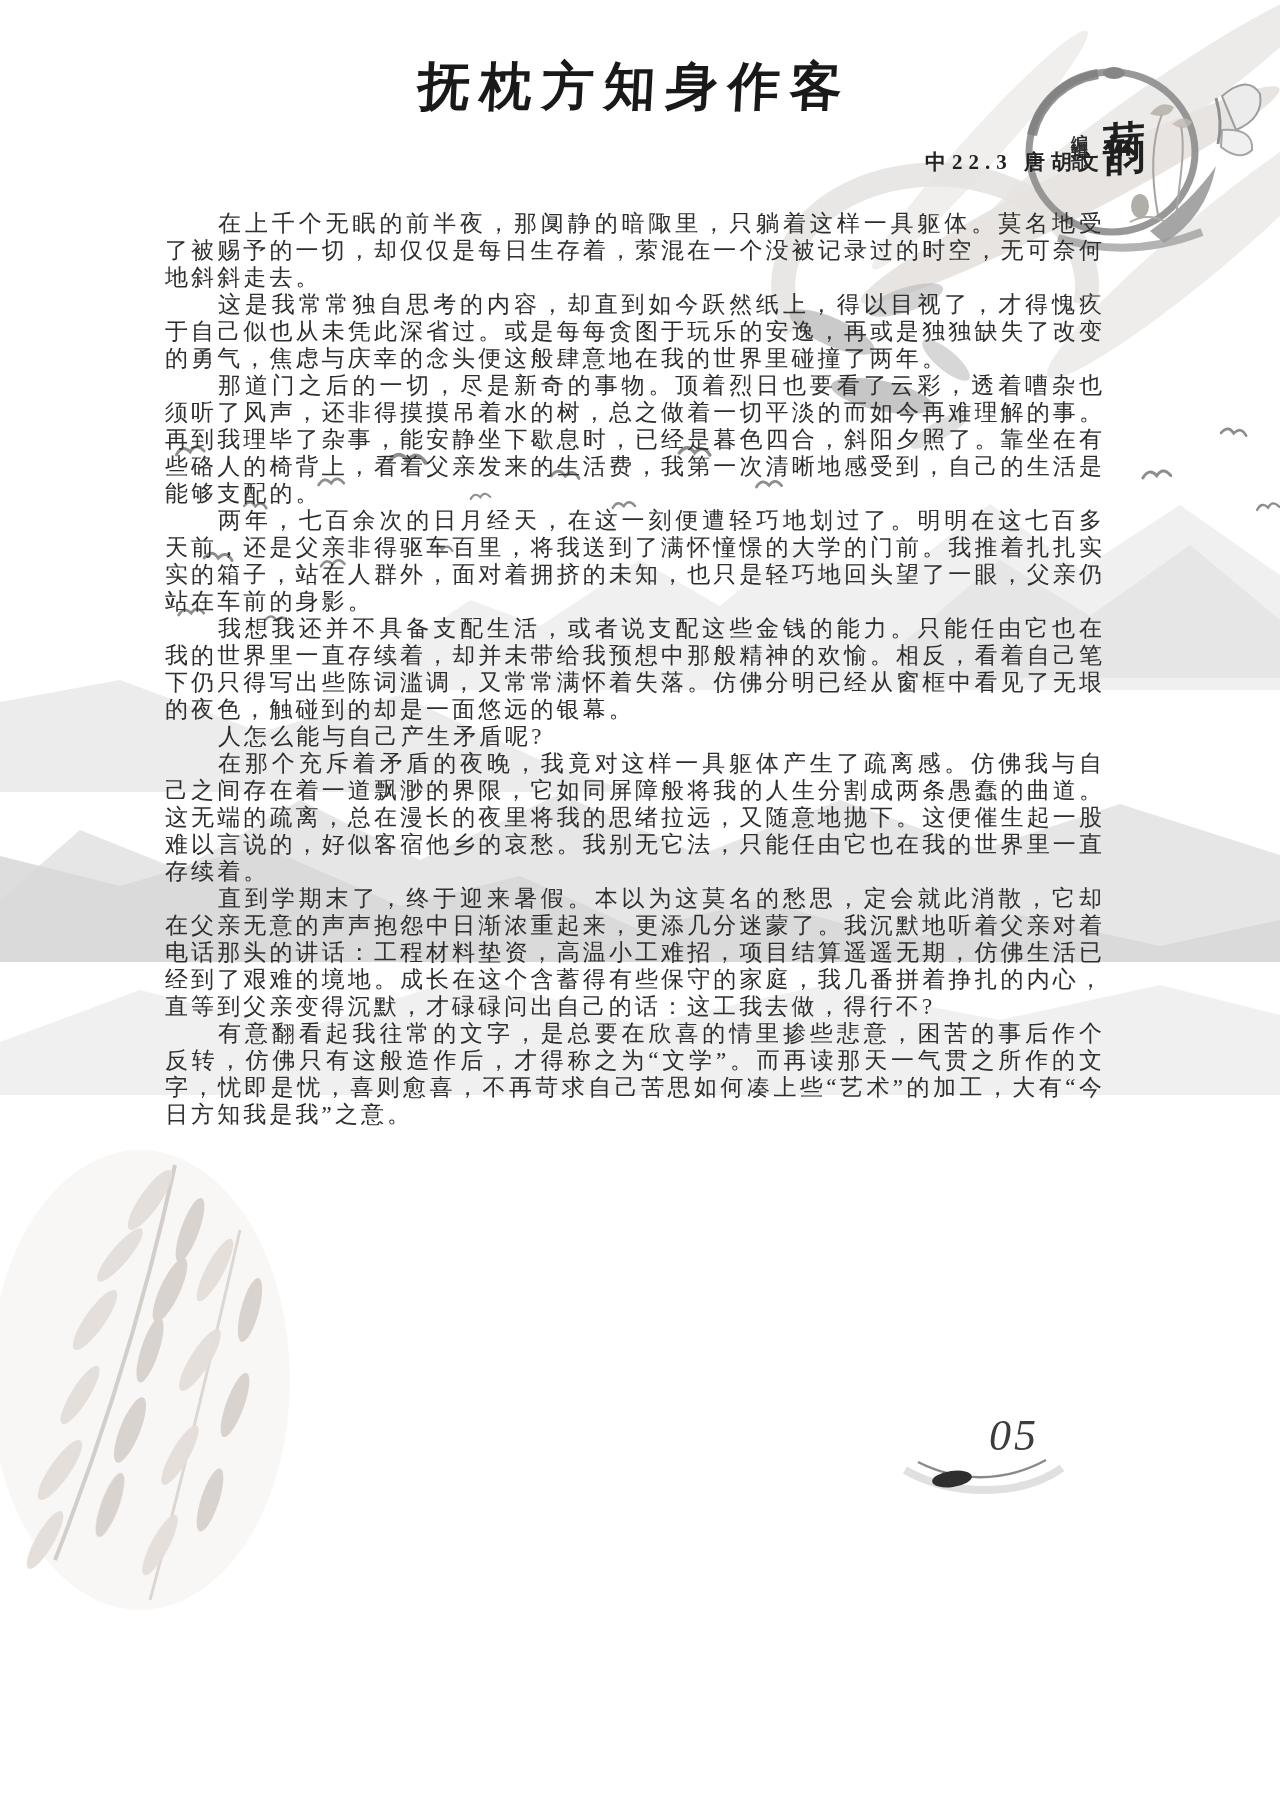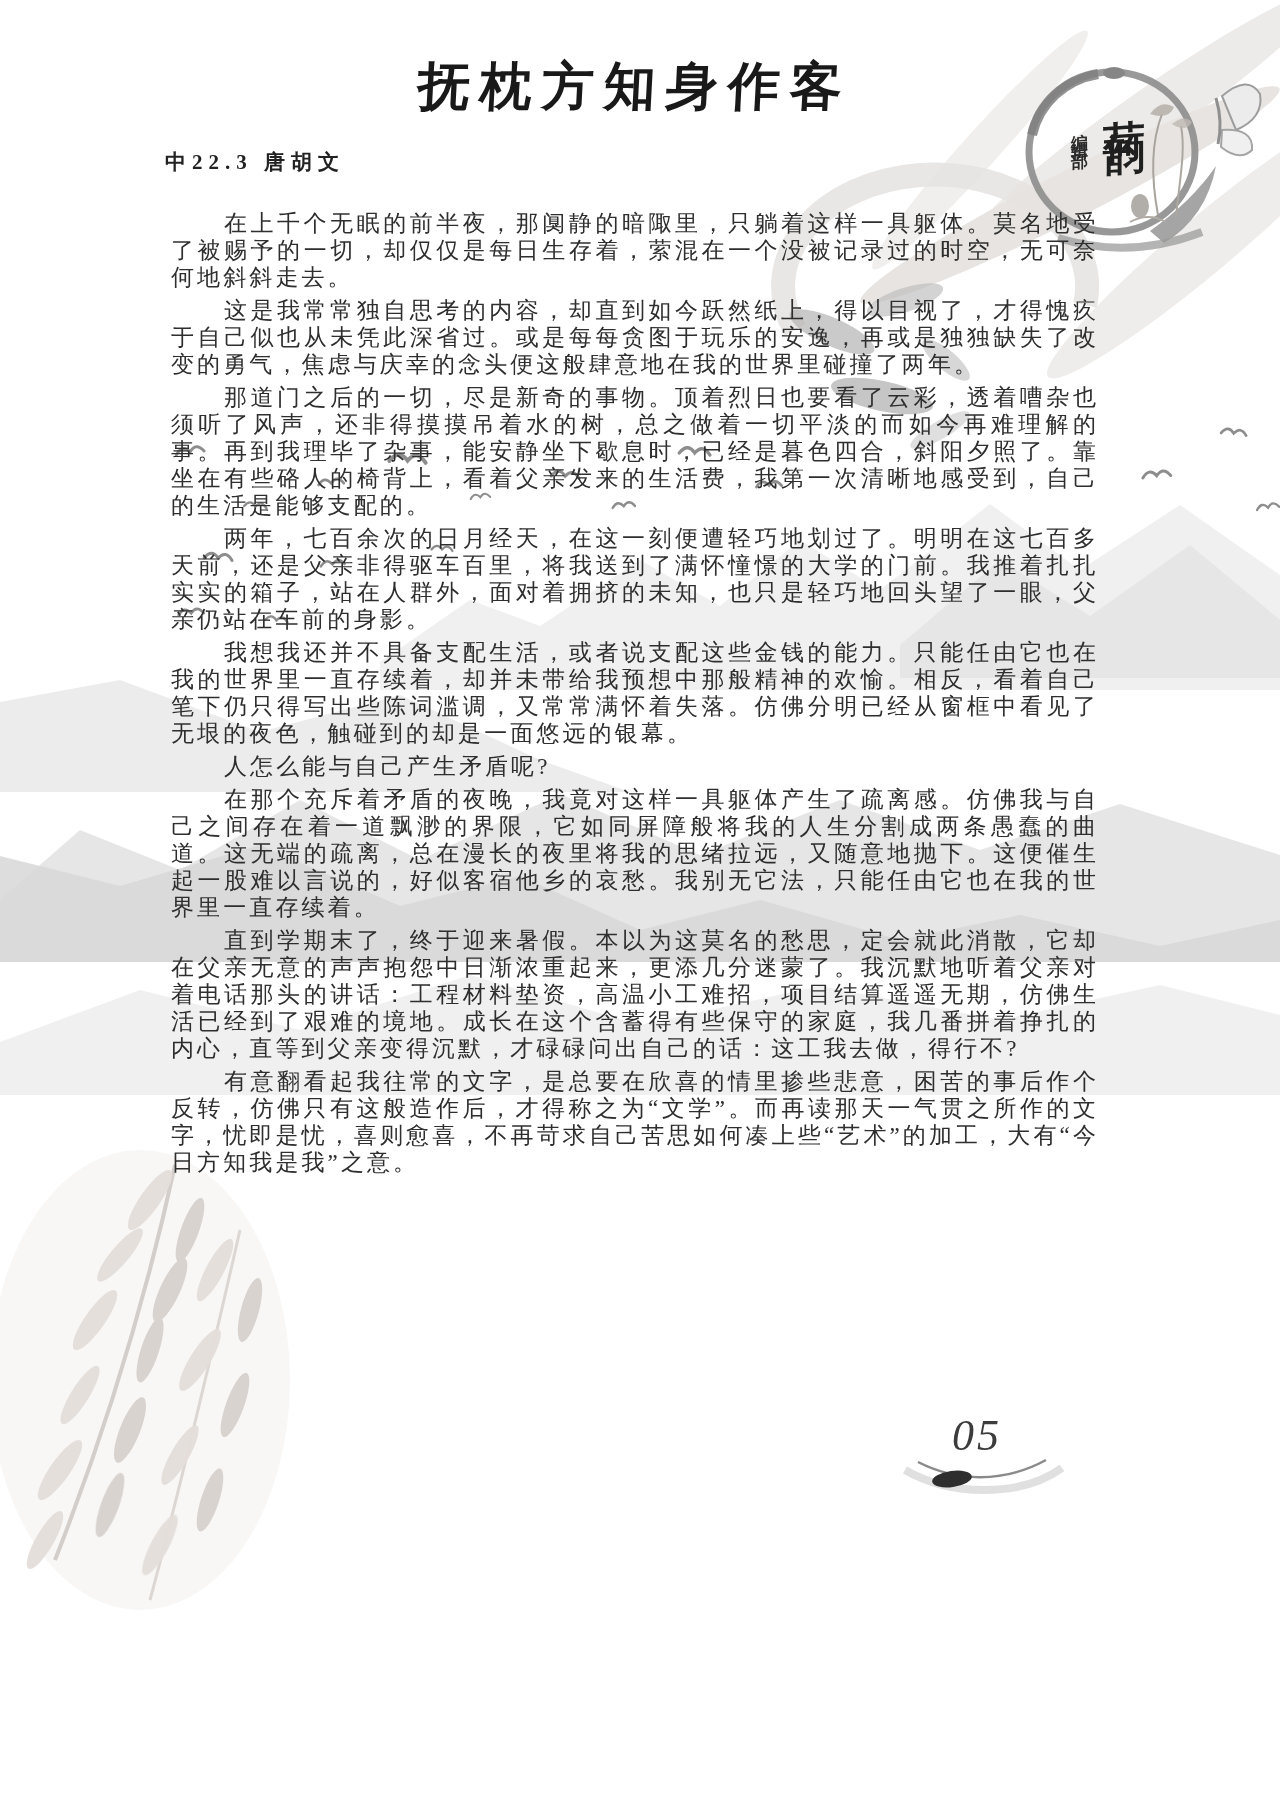--- a/index.html
+++ b/index.html
@@ -7,35 +7,35 @@
     position:relative;width:1280px;height:1804px;background:#ffffff;overflow:hidden;
     font-family:"Liberation Serif","DejaVu Serif",serif;color:#2e2e2e;
   }
   .decor{position:absolute;left:0;top:0;width:1280px;height:1804px;z-index:0;pointer-events:none;}
   .content{position:absolute;left:165px;top:40px;width:940px;z-index:2;}
   .title{
     text-align:center;margin:12px 0 0 0;font-size:52px;font-weight:700;color:#191919;
     letter-spacing:10px;transform:skewX(-3deg);
   }
   .byline{
-    text-align:left;margin-top:26px;font-size:21px;font-weight:700;color:#222;
+    text-align:right;margin-top:26px;font-size:21px;font-weight:700;color:#222;
     letter-spacing:6px;
   }
   .essay{margin-top:34px;font-size:23px;line-height:27px;letter-spacing:3.1px;text-align:justify;}
-  .essay p{margin:6px;text-indent:53px;}
+  .essay p{margin:0;text-indent:53px;}
   .seal-main{
     position:absolute;left:1096px;top:86px;z-index:2;writing-mode:vertical-rl;
     font-size:42px;font-weight:700;color:#1f1f1f;letter-spacing:12px;transform:skewY(-4deg);
   }
   .seal-sub{
     position:absolute;left:1068px;top:120px;z-index:2;writing-mode:vertical-rl;
     font-size:17px;font-weight:700;color:#2b2b2b;letter-spacing:9px;transform:skewY(-5deg);
   }
   .page-num{
-    position:absolute;left:952px;top:1410px;z-index:2;font-size:44px;font-style:italic;
+    position:absolute;left:989px;top:1410px;z-index:2;font-size:44px;font-style:italic;
     color:#3c3c3c;letter-spacing:3px;
   }
 </style>
 </head>
 <body>
 
 <div class="page">
 
   <svg class="decor" width="1280" height="1804" viewBox="0 0 1280 1804" xmlns="http://www.w3.org/2000/svg">
 

